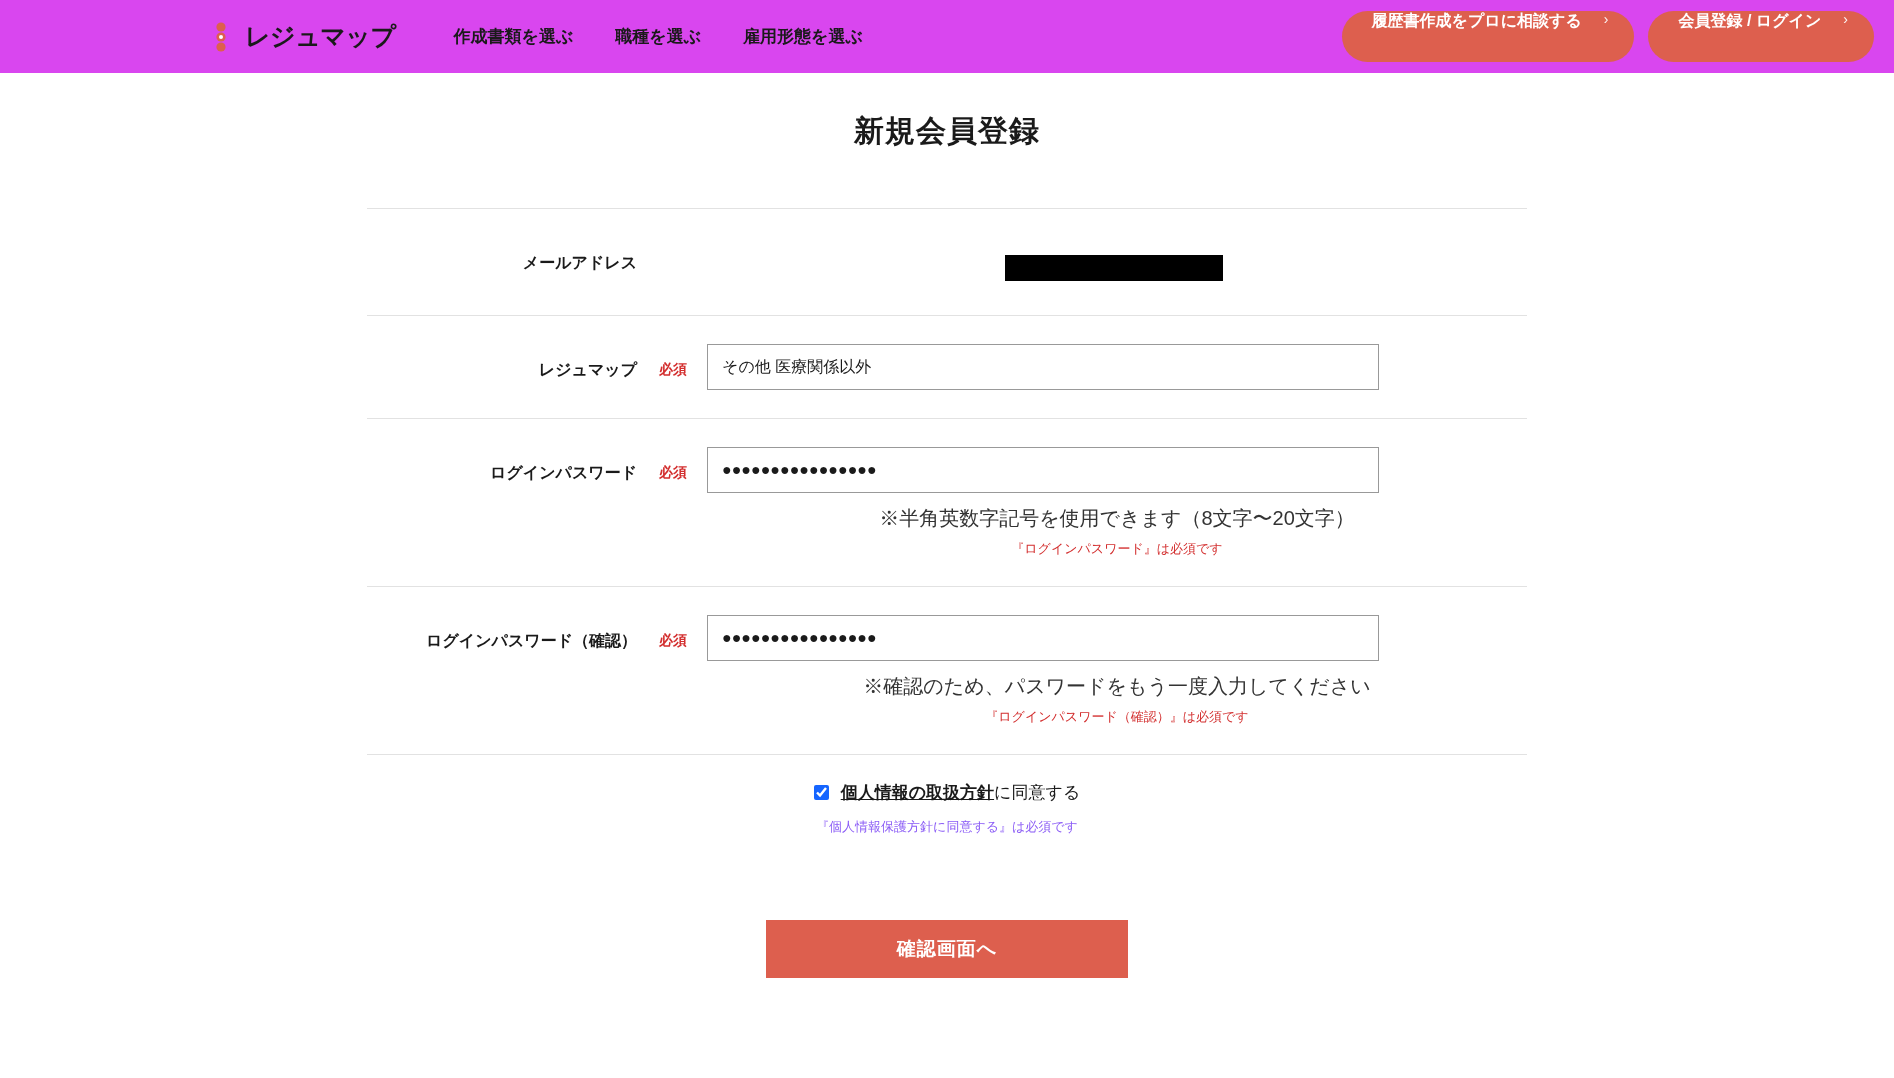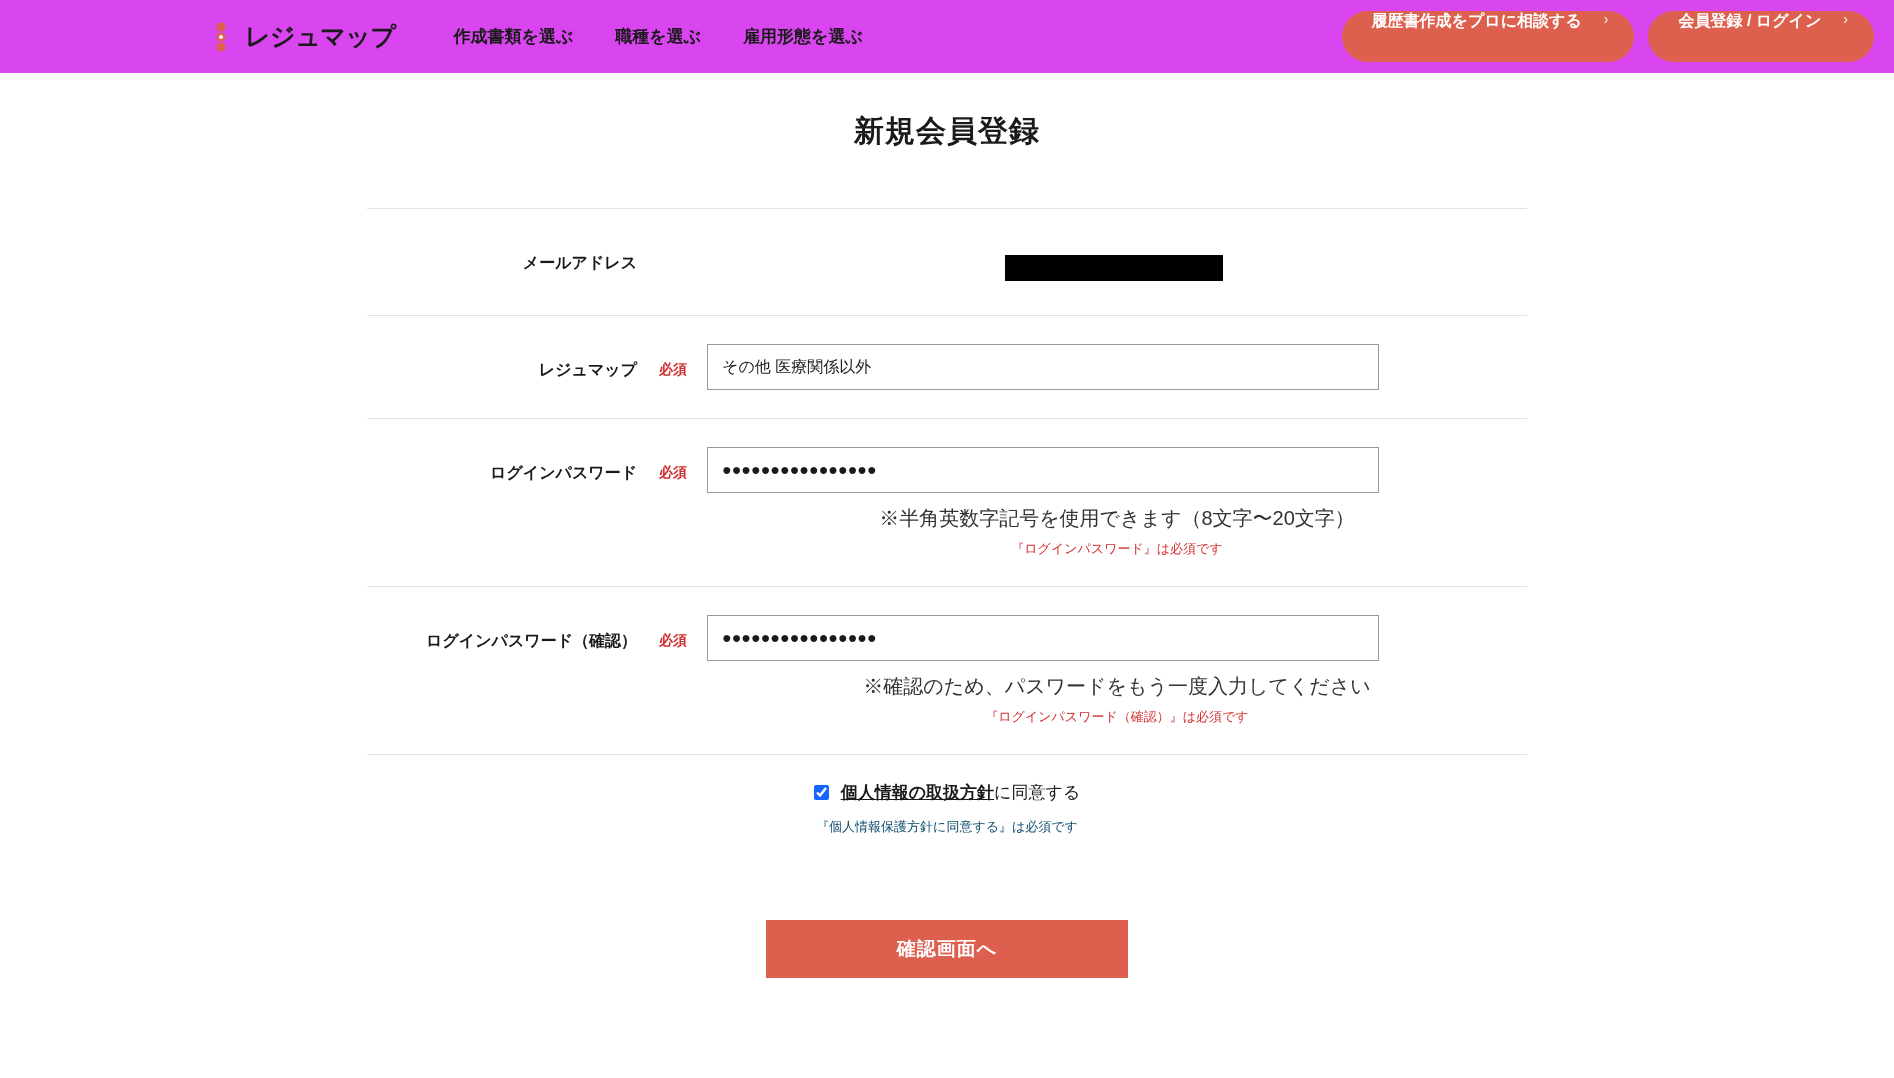--- a/index.html
+++ b/index.html
@@ -190,21 +190,21 @@
     cursor: pointer;
   }
   .consent-link {
     color: #1a1a1a;
     text-decoration: underline;
     font-weight: bold;
     cursor: pointer;
   }
   .consent-error {
     font-size: 13px;
-    color: #0c4a6e;
+    color: #8b5cf6;
     margin-top: 14px;
     text-align: center;
   }
 
   
   .submit-wrap {
     margin-top: 62px;
     display: flex;
     justify-content: center;
   }

